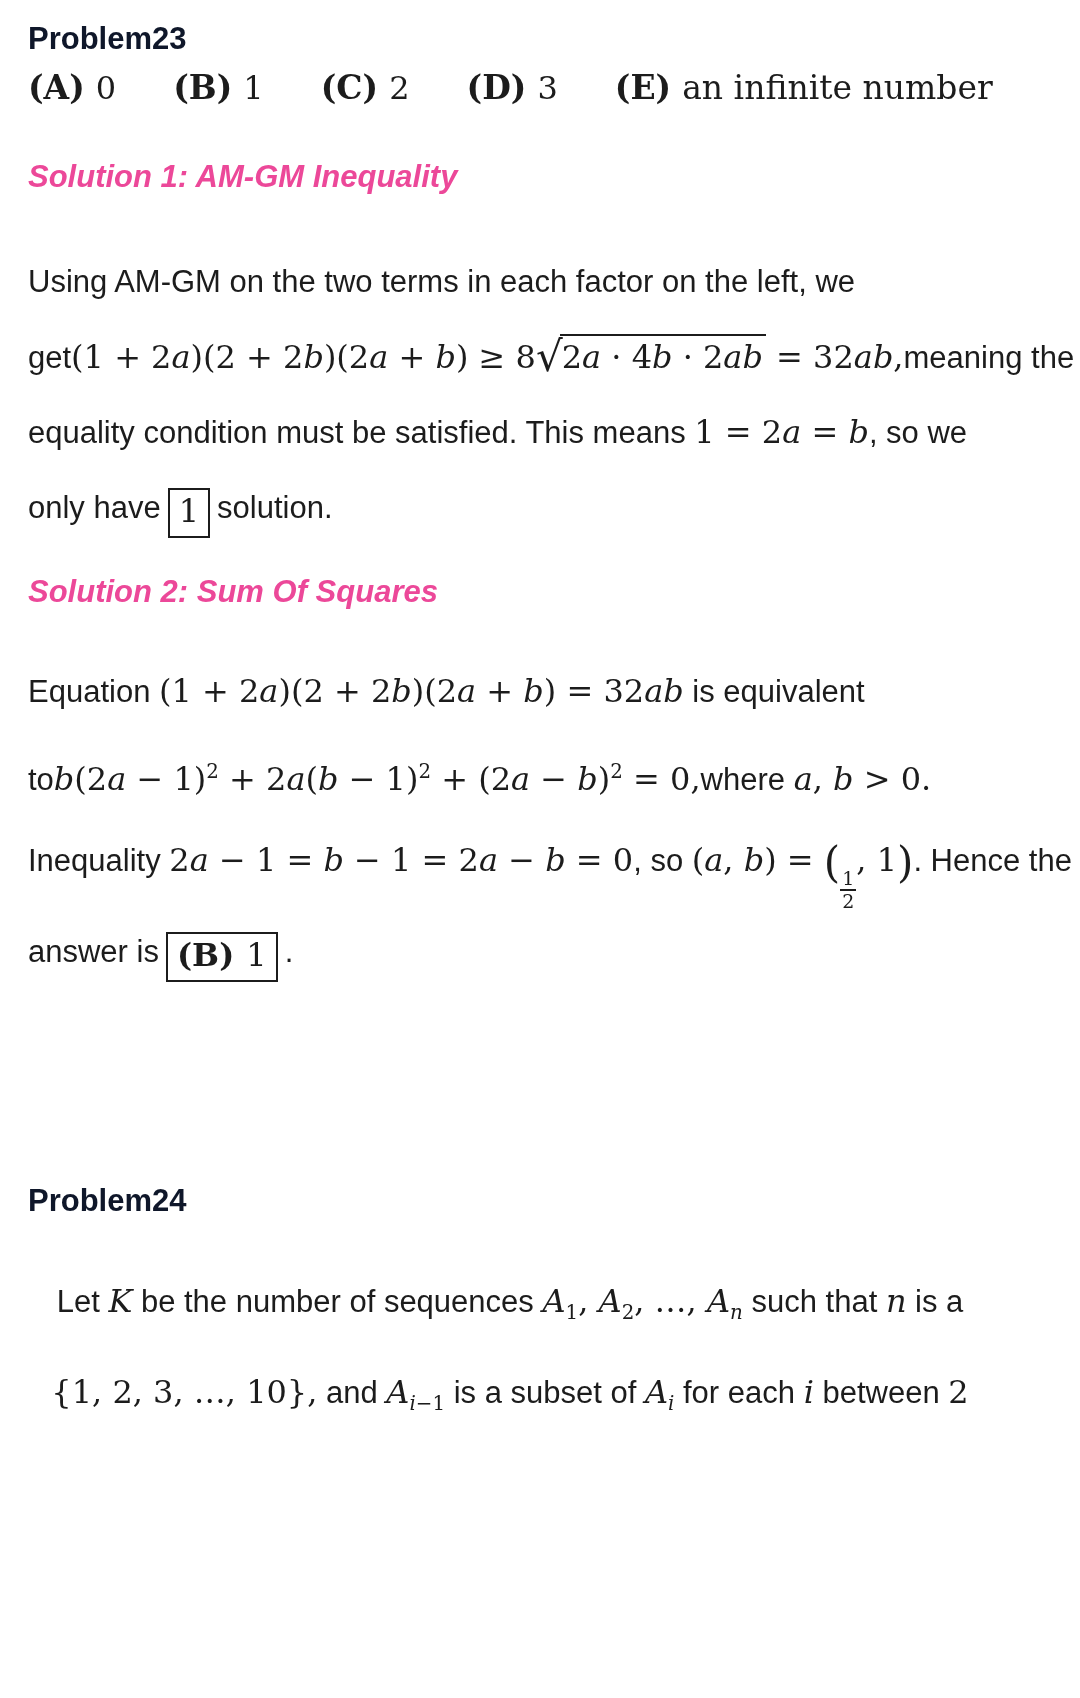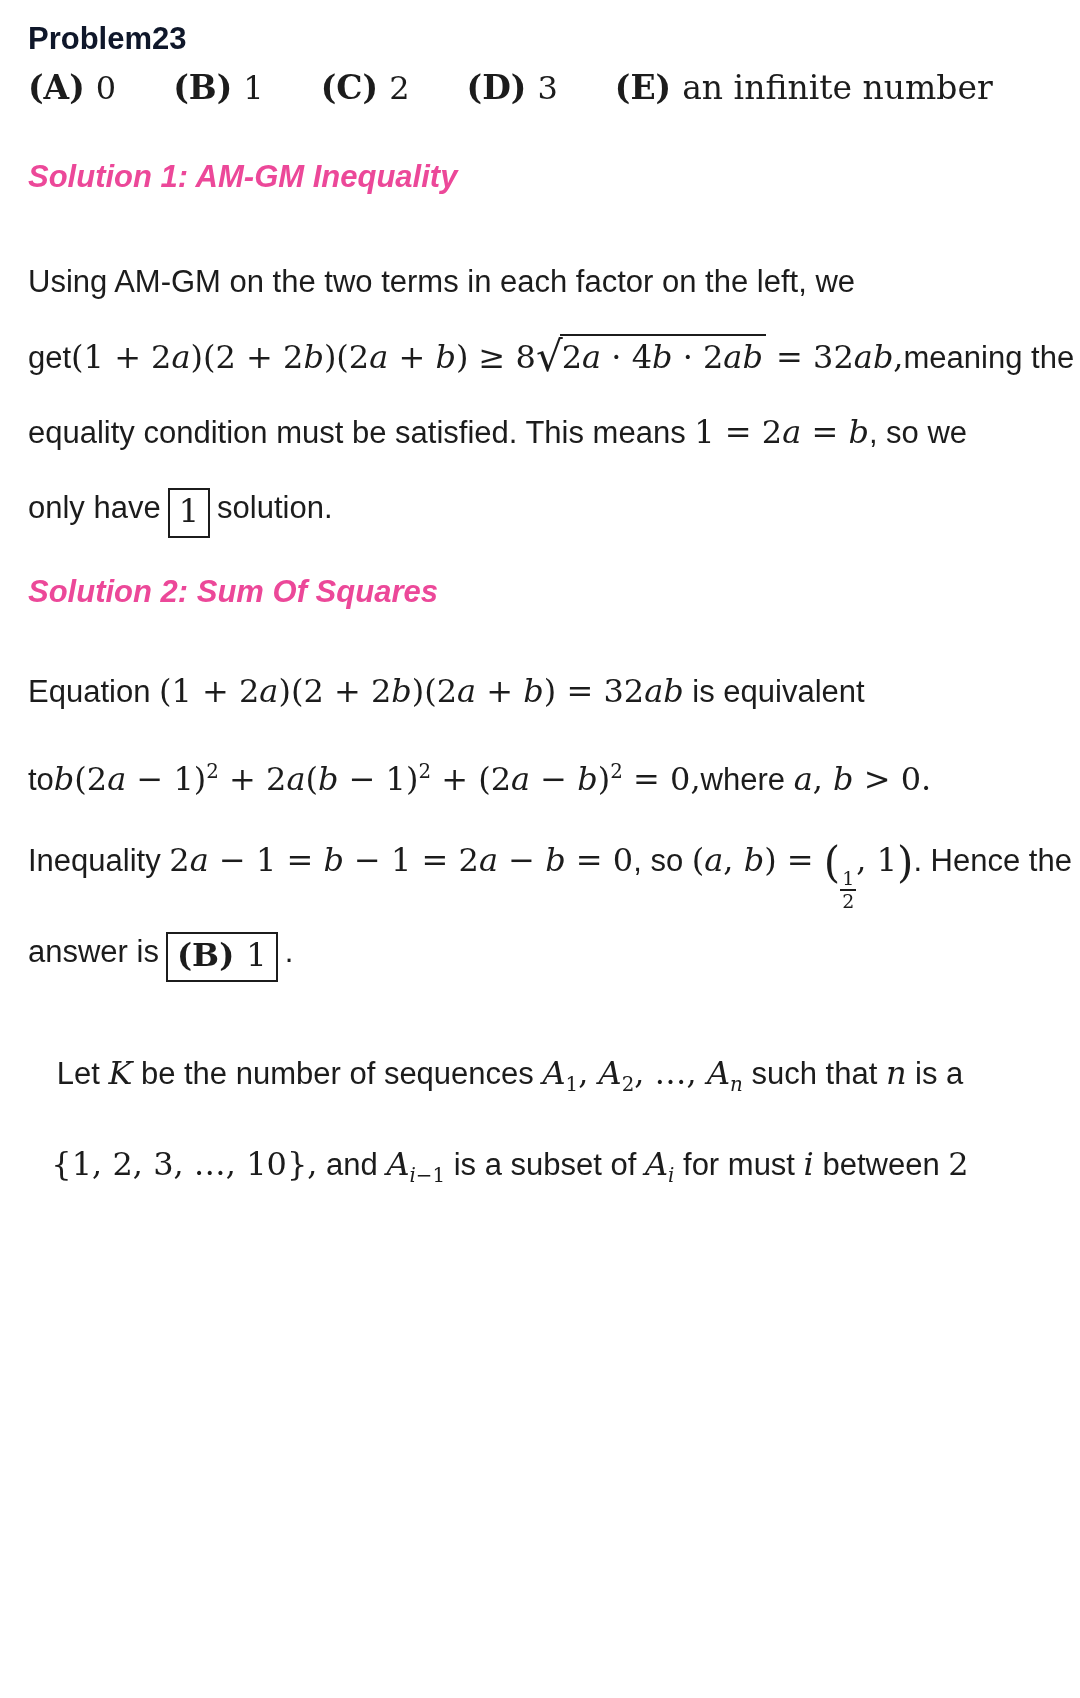--- a/index.html
+++ b/index.html
@@ -127,23 +127,24 @@
       <span>Inequality </span><span class="math">2<i>a</i> − 1 = <i>b</i> − 1 = 2<i>a</i> − <i>b</i> = 0</span><span>, so </span><span class="math">(<i>a</i>, <i>b</i>) = </span><span class="bigp">(</span><span class="frac">
           <span class="num">1</span>
           <span class="den">2</span>
         </span><span class="math">, 1</span><span class="bigp">)</span><span>. Hence the</span>
     </div>
     <div class="line">
       <span>answer is</span><span class="box"><span class="blabel">(B)</span><span class="bvalue">1</span></span><span>.</span>
     </div>
   </div>
 
+  <h1 class="h-problem" id="p24-heading">Problem24</h1>
 
   <div class="para p24-para">
     <div class="line">
       <span>Let </span><span class="math"><i>K</i></span><span> be the number of sequences </span><span class="math"><i>A</i><sub>1</sub>, <i>A</i><sub>2</sub>, …, <i>A</i><sub><i>n</i></sub></span><span> such that </span><span class="math"><i>n</i></span><span> is a</span>
     </div>
     <div class="line">
-      <span class="math">{1, 2, 3, …, 10},</span><span> and </span><span class="math"><i>A</i><sub><i>i</i>−1</sub></span><span> is a subset of </span><span class="math"><i>A</i><sub><i>i</i></sub></span><span> for must </span><span class="math"><i>i</i></span><span> between </span><span class="math">2</span>
+      <span class="math">{1, 2, 3, …, 10},</span><span> and </span><span class="math"><i>A</i><sub><i>i</i>−1</sub></span><span> is a subset of </span><span class="math"><i>A</i><sub><i>i</i></sub></span><span> for each </span><span class="math"><i>i</i></span><span> between </span><span class="math">2</span>
     </div>
   </div>
 
 </div>
 
 </body></html>

